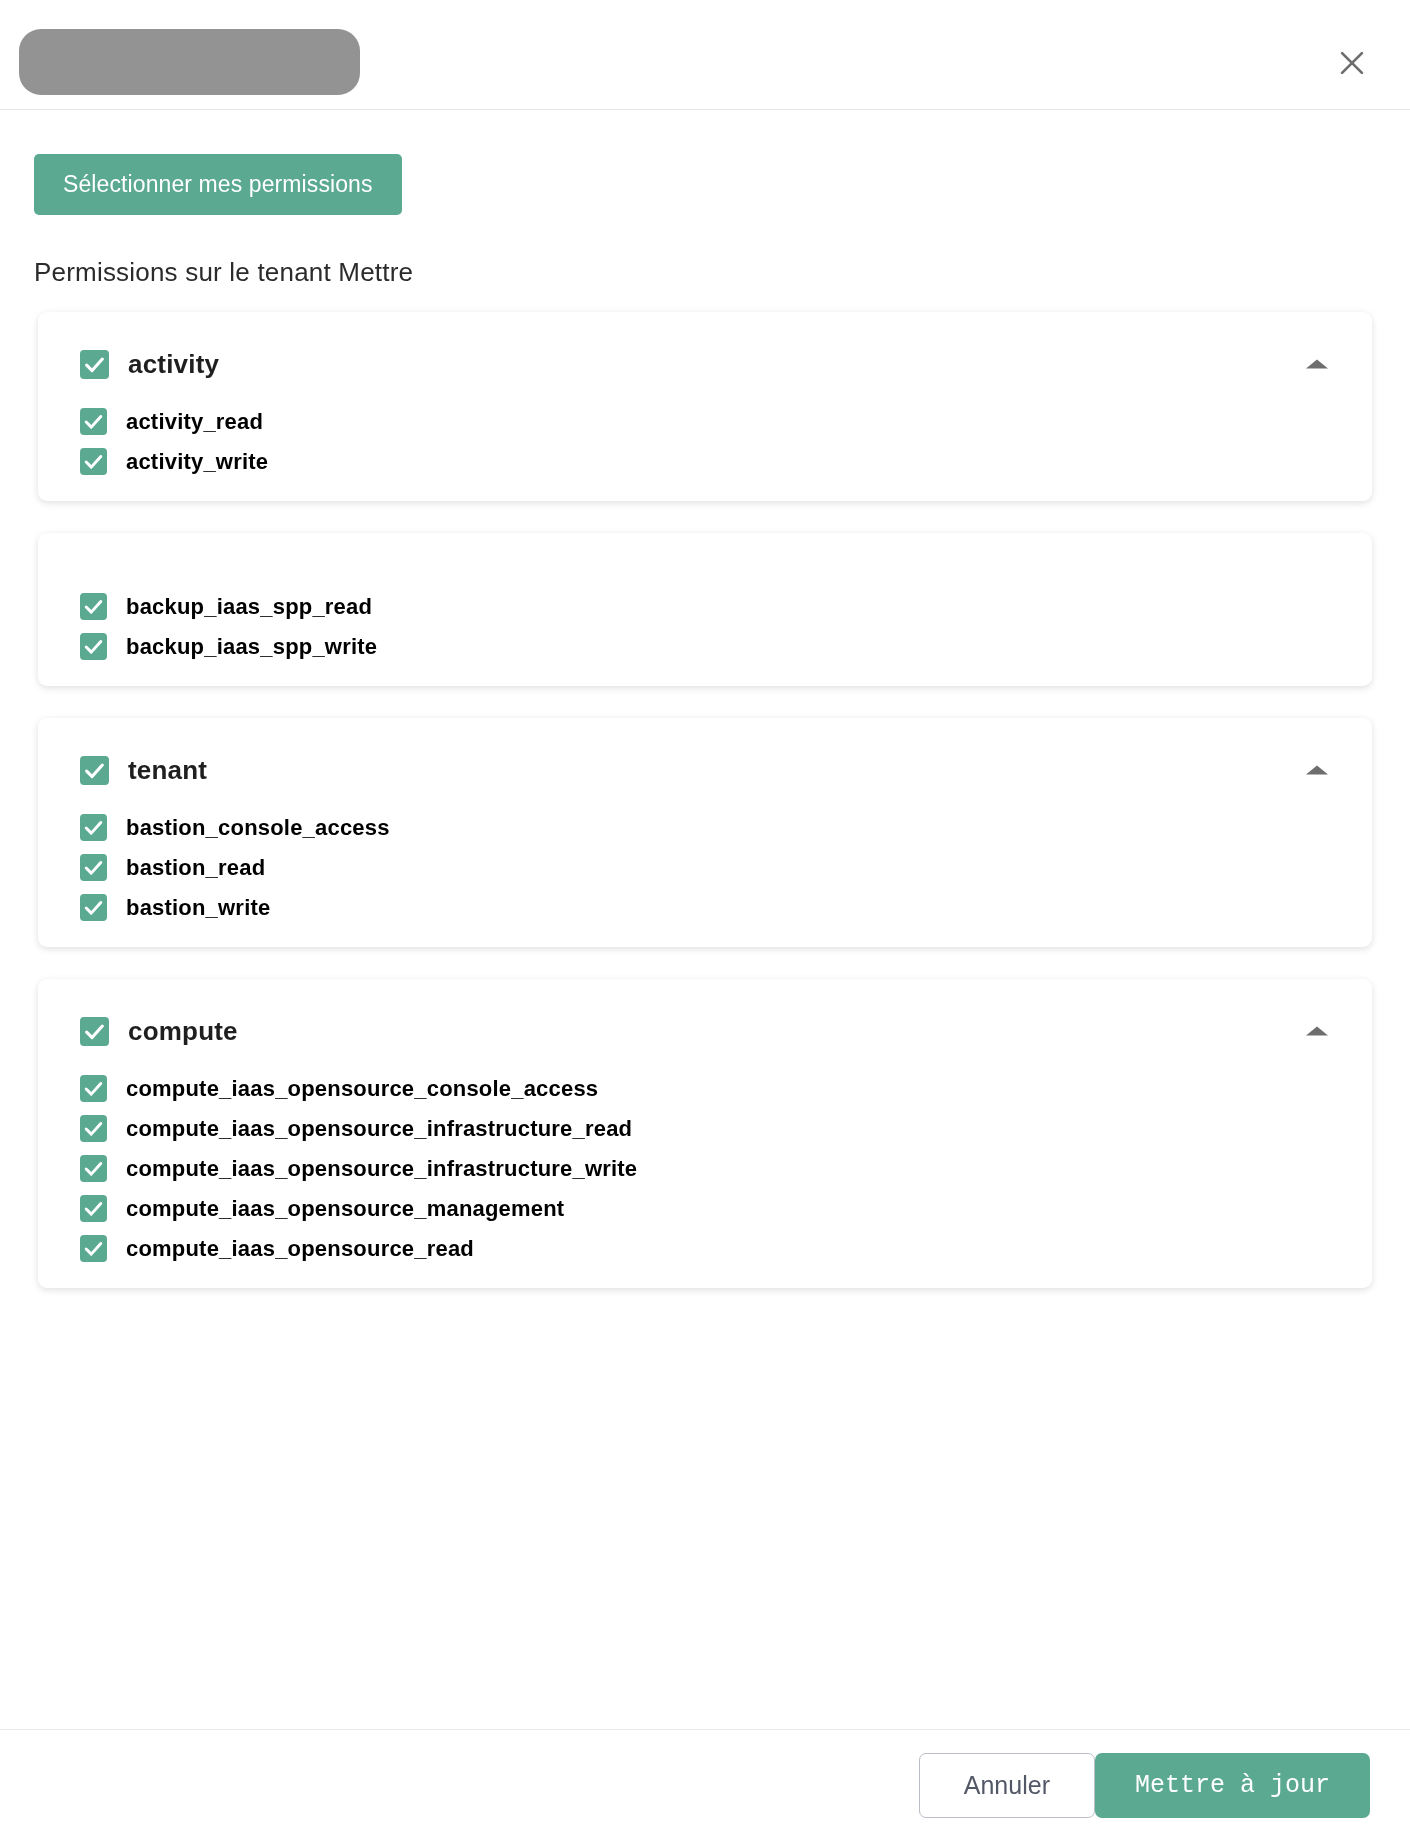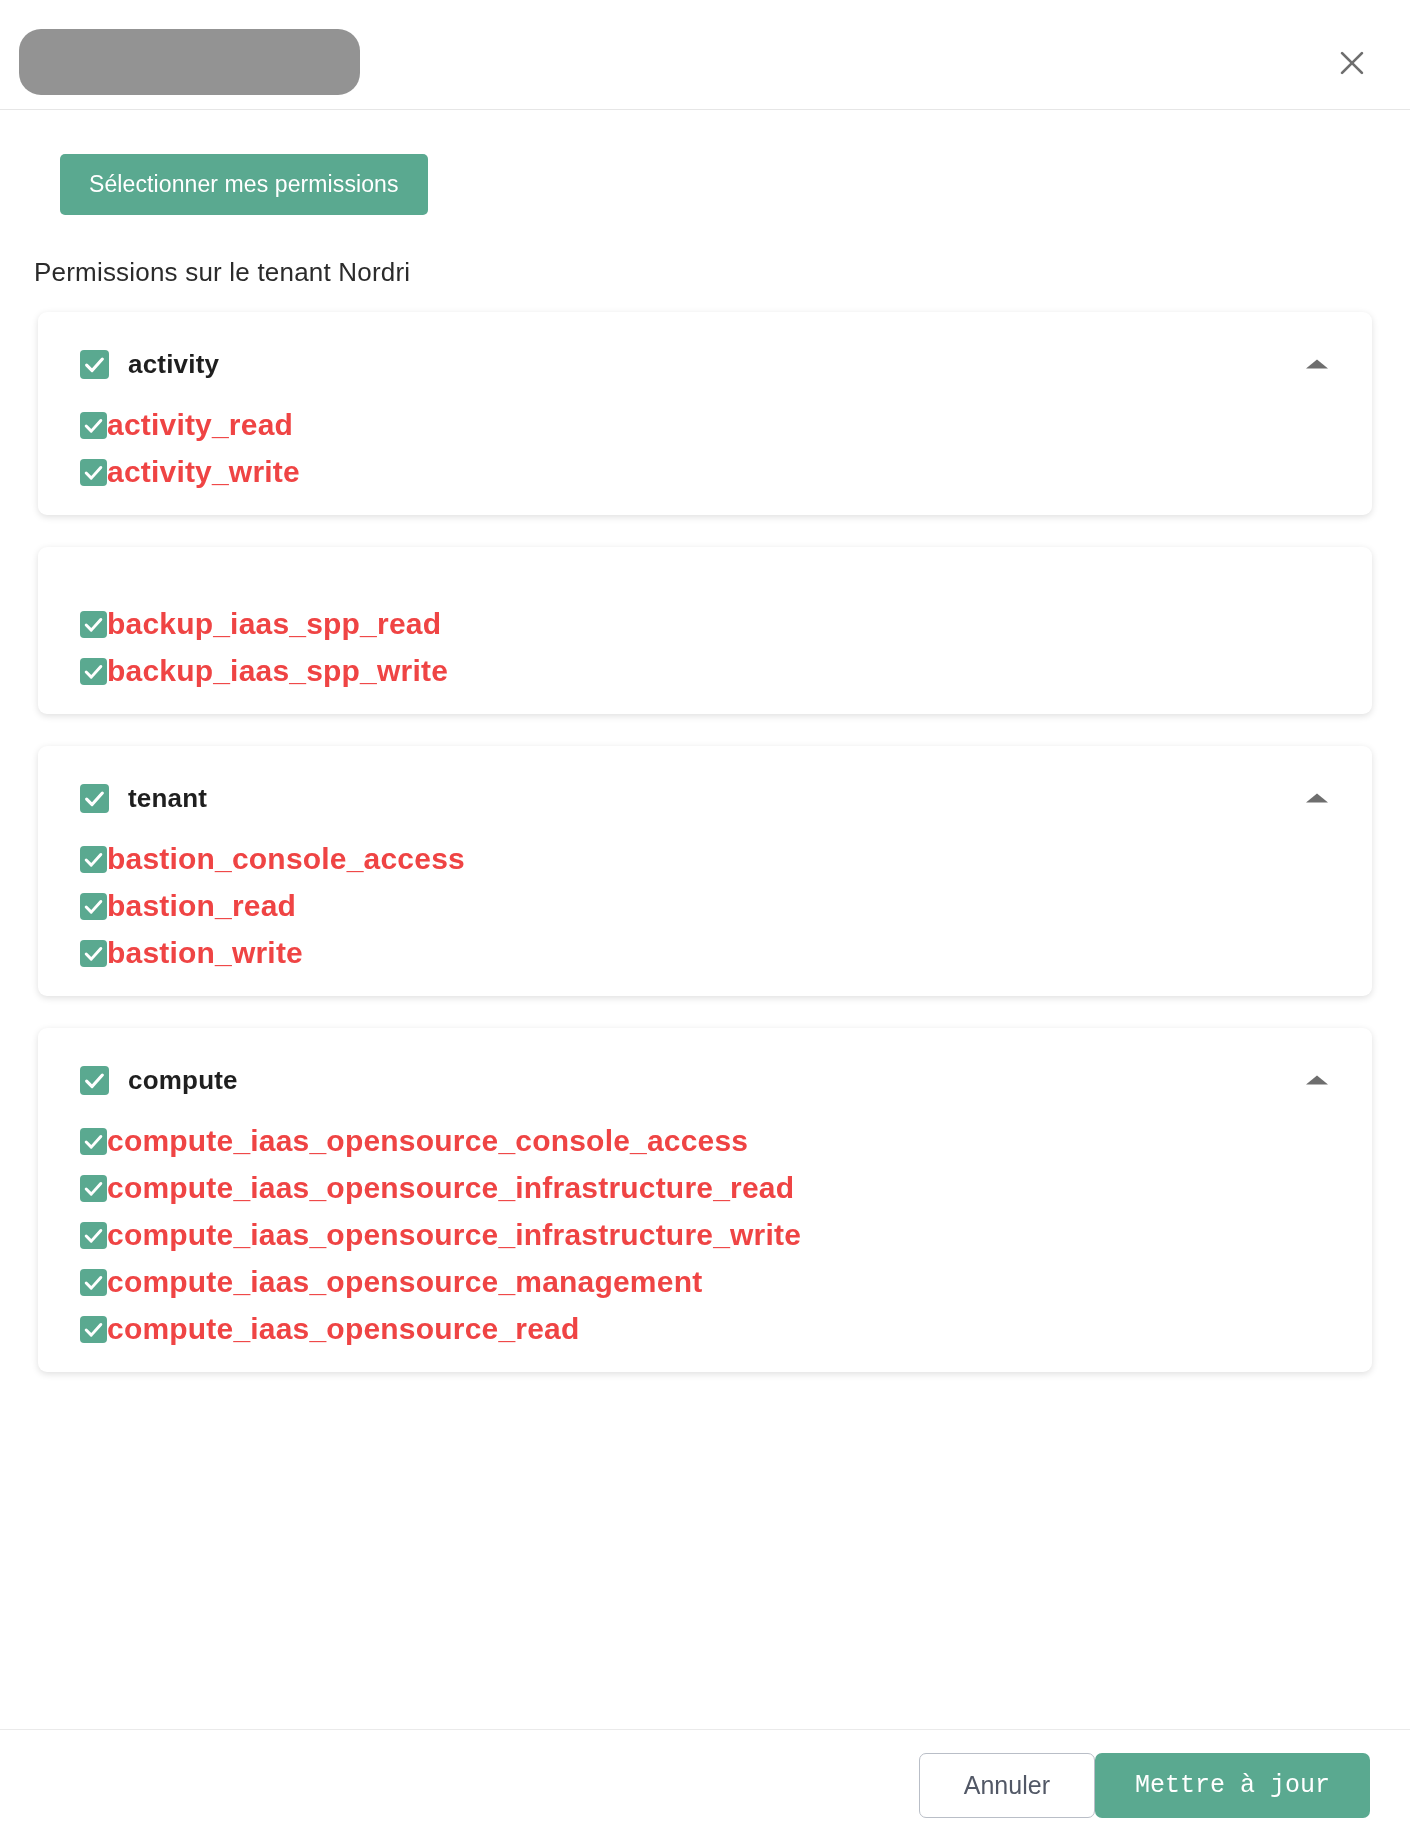--- a/index.html
+++ b/index.html
@@ -76,21 +76,20 @@
     color: #ffffff;
     border: none;
     border-radius: 5px;
     font-family: "Liberation Sans", sans-serif;
     font-size: 23px;
     line-height: 1;
     padding: 19px 29px;
     cursor: pointer;
     white-space: nowrap;
     letter-spacing: .1px;
-    margin-left: 26px;
   }
 
   .section-title {
     font-size: 26px;
     color: #2b2b2b;
     padding: 42px 0 0 34px;
     font-weight: 400;
     letter-spacing: .2px;
   }
 
@@ -144,22 +143,23 @@
     gap: 13px;
   }
 
   .perm-row {
     display: flex;
     align-items: center;
     cursor: pointer;
   }
 
   .perm-row .perm-label {
-    font-size: 30px;
-    color: #ef4444;
+    font-size: 22px;
+    color: #000000;
+    margin-left: 19px;
     letter-spacing: .2px;
   }
 
   
   .cb {
     width: 27px;
     height: 27px;
     border-radius: 4px;
     background: #5aa990;
     flex: 0 0 27px;
@@ -219,21 +219,21 @@
       </span>
     </button>
   </div>
 
   <div class="modal-body">
 
     <div class="action-row">
       <button class="pill-btn">Sélectionner mes permissions</button>
     </div>
 
-    <div class="section-title">Permissions sur le tenant Nordri</div>
+    <div class="section-title">Permissions sur le tenant Mettre</div>
 
     <div class="cards" id="cards">
         <div class="perm-card">
           <div class="card-head">
             <span class="cb lg">
               <svg viewBox="0 0 24 24" fill="none" stroke="#ffffff" stroke-width="2.6" stroke-linecap="round" stroke-linejoin="round">
                 <polyline points="5.5,12.5 10,17 18.5,7.5"></polyline>
               </svg>
             </span>
             <span class="group-label">activity</span>

